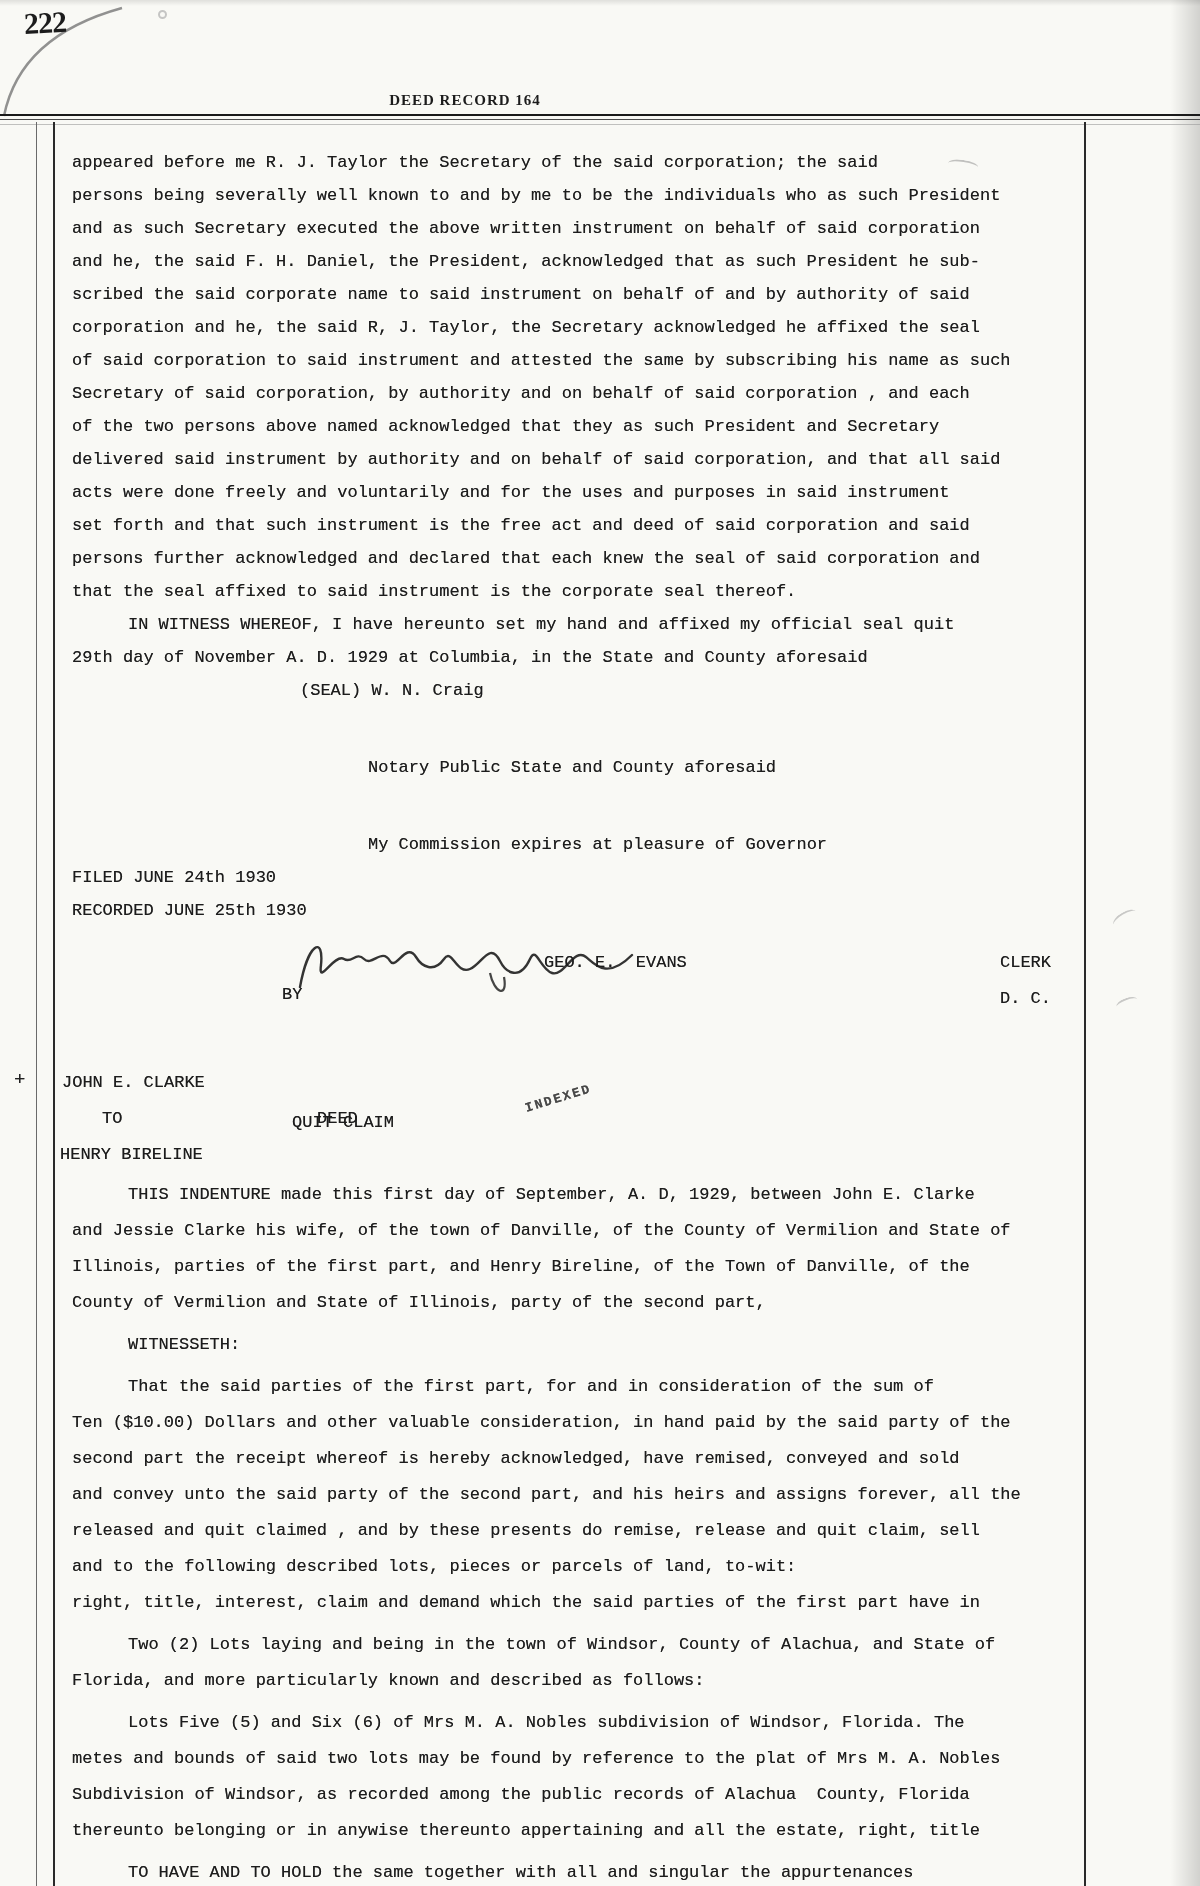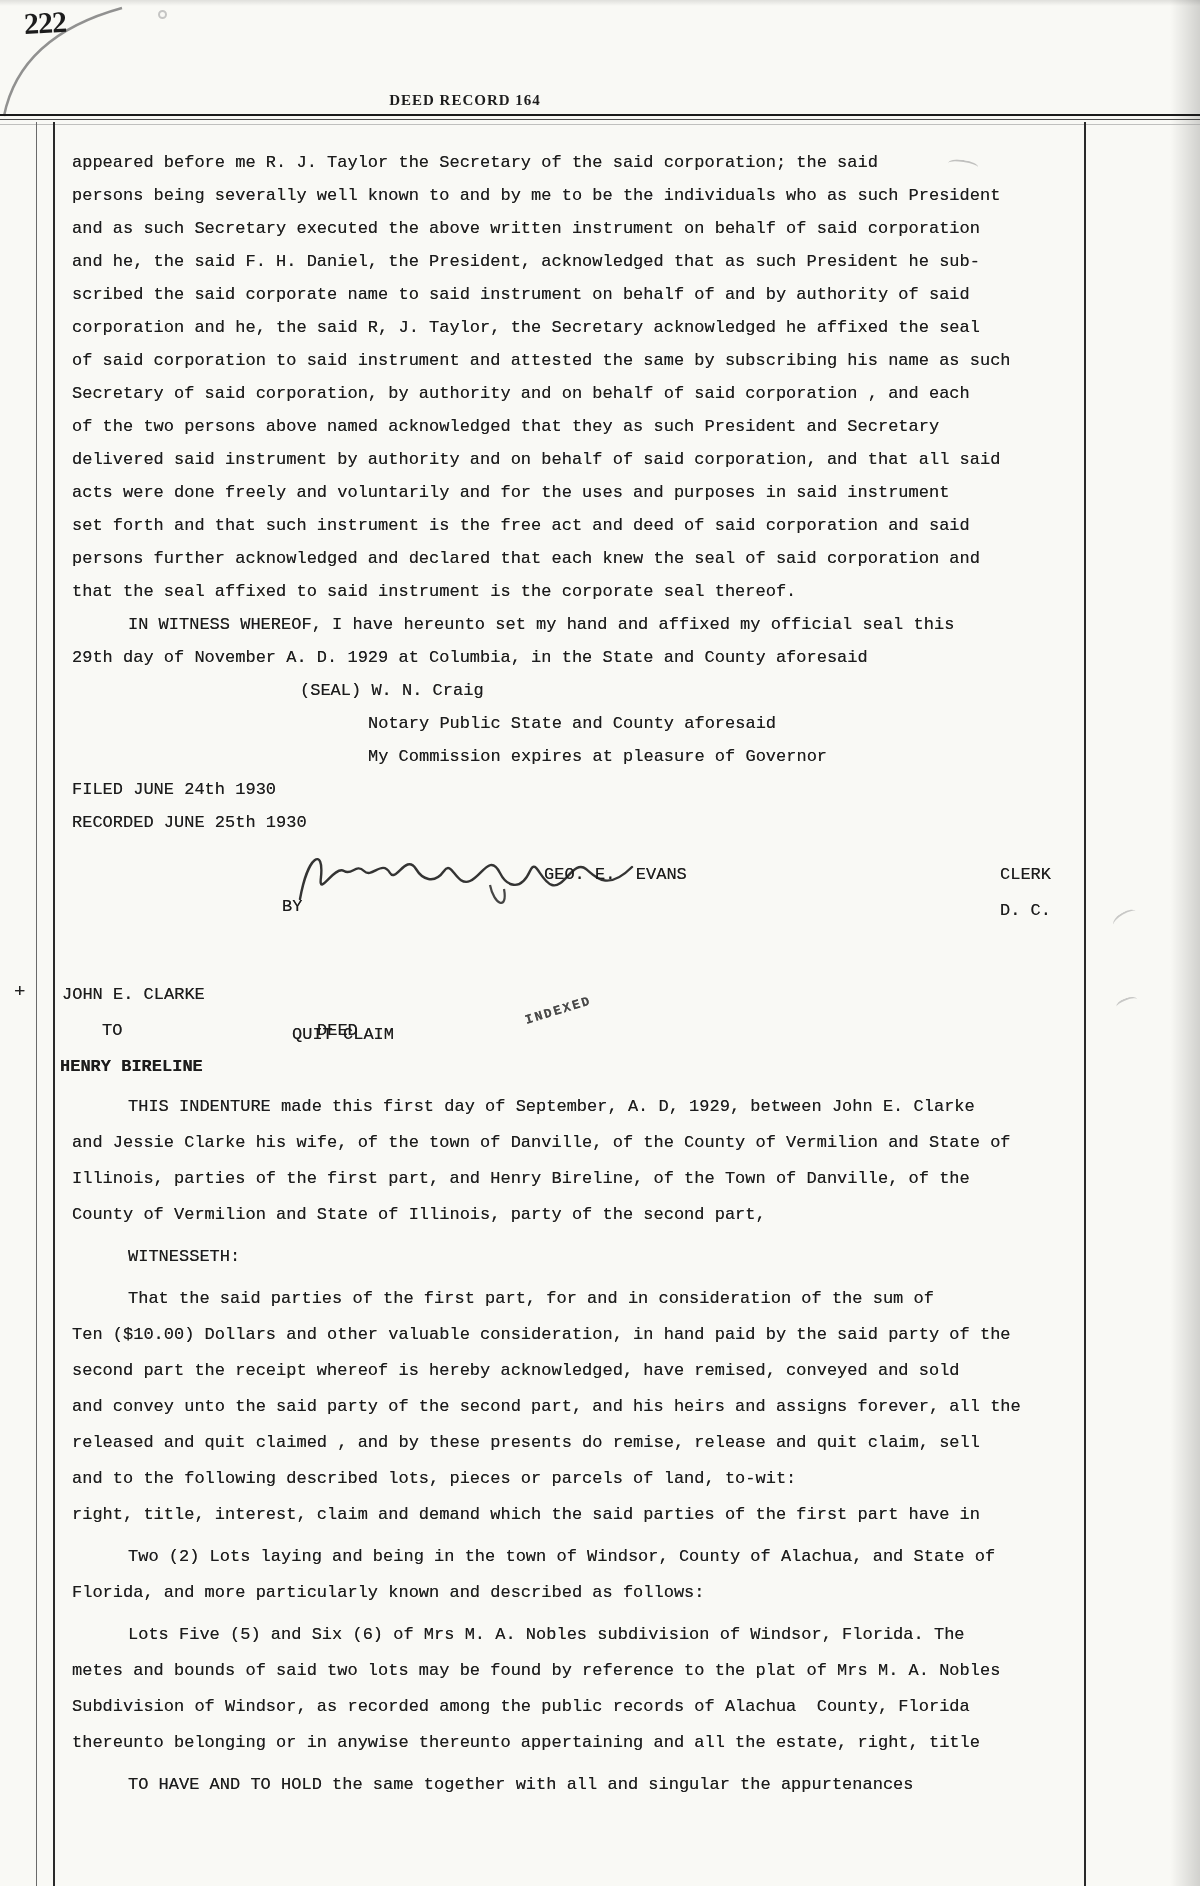--- a/index.html
+++ b/index.html
@@ -34,21 +34,21 @@
   .vline-left-outer { position:absolute; top:122px; bottom:0; left:36px; width:1px; background:#6a6a6a; }
   .vline-left-inner { position:absolute; top:122px; bottom:0; left:53px; width:2px; background:#2a2a2a; }
   .vline-right { position:absolute; top:122px; bottom:0; left:1084px; width:2px; background:#2a2a2a; }
 
   .content { position:absolute; left:72px; top:146px; width:1006px; font-size:17px; }
 
   .tline { white-space:pre; line-height:33px; text-shadow:0 0 0.6px rgba(20,20,20,0.65); }
   .doc2 .tline { line-height:36px; }
   .ind1 { padding-left:56px; }
   .ind2 { padding-left:228px; }
-  .ind3 { padding-left:296px; }
+  .ind3 { padding-left:296px;margin-top:44px; }
   .gap  { margin-top:6px; }
 
   
   .clerk-block { position:relative; height:100px; margin-top:12px;
     text-shadow:0 0 0.6px rgba(20,20,20,0.65); }
   .clerk-block span { position:absolute; white-space:pre; }
   .by-label   { left:210px; top:46px; }
   .clerk-name { left:472px; top:14px; }
   .clerk-title{ left:928px; top:14px; }
   .deputy     { left:928px; top:50px; }
@@ -56,21 +56,21 @@
 
   
   .doc2 { margin-top:30px; position:relative; }
   .caption { position:relative; font-size:17px; text-shadow:0 0 0.6px rgba(20,20,20,0.7); }
   .cap-row { position:relative; height:36px; }
   .cap-row span { position:absolute; white-space:pre; }
   .cap-grantor { left:-10px; top:4px; }
   .cap-type1   { left:220px; top:4px;margin-top:40px; }
   .cap-to      { left:30px;  top:4px; }
   .cap-type2   { left:245px; top:4px; }
-  .cap-grantee { left:-12px; top:4px;font-weight:bold; }
+  .cap-grantee { left:-12px; top:4px; }
 
   .stamp { position:absolute; left:452px; top:-14px; transform:rotate(-17deg);
     font-size:13px; font-weight:bold; letter-spacing:2px; color:#2a2a2a; opacity:.85; }
 
   .plus-mark { position:absolute; left:-58px; top:0; font-size:19px; color:#222; }
 
   
   .artifact { position:absolute; border-top:2px solid #8a8a8a; border-radius:50%; opacity:.5; }
   .a1 { left:948px;  top:160px; width:30px; height:10px; transform:rotate(8deg); }
   .a2 { left:1112px; top:912px; width:26px; height:12px; transform:rotate(-30deg); border-top-color:#999; }
@@ -116,21 +116,21 @@
           <div class="tline">scribed the said corporate name to said instrument on behalf of and by authority of said</div>
           <div class="tline">corporation and he, the said R, J. Taylor, the Secretary acknowledged he affixed the seal</div>
           <div class="tline">of said corporation to said instrument and attested the same by subscribing his name as such</div>
           <div class="tline">Secretary of said corporation, by authority and on behalf of said corporation , and each</div>
           <div class="tline">of the two persons above named acknowledged that they as such President and Secretary</div>
           <div class="tline">delivered said instrument by authority and on behalf of said corporation, and that all said</div>
           <div class="tline">acts were done freely and voluntarily and for the uses and purposes in said instrument</div>
           <div class="tline">set forth and that such instrument is the free act and deed of said corporation and said</div>
           <div class="tline">persons further acknowledged and declared that each knew the seal of said corporation and</div>
           <div class="tline">that the seal affixed to said instrument is the corporate seal thereof.</div>
-          <div class="tline ind1">IN WITNESS WHEREOF, I have hereunto set my hand and affixed my official seal this</div>
+          <div class="tline ind1">IN WITNESS WHEREOF, I have hereunto set my hand and affixed my official seal quit</div>
           <div class="tline">29th day of November A. D. 1929 at Columbia, in the State and County aforesaid</div>
           <div class="tline ind2">(SEAL) W. N. Craig</div>
           <div class="tline ind3">Notary Public State and County aforesaid</div>
           <div class="tline ind3">My Commission expires at pleasure of Governor</div>
           <div class="tline">FILED JUNE 24th 1930</div>
           <div class="tline">RECORDED JUNE 25th 1930</div>
         </div>
 
       <div class="clerk-block">
         <span class="by-label">BY</span>

